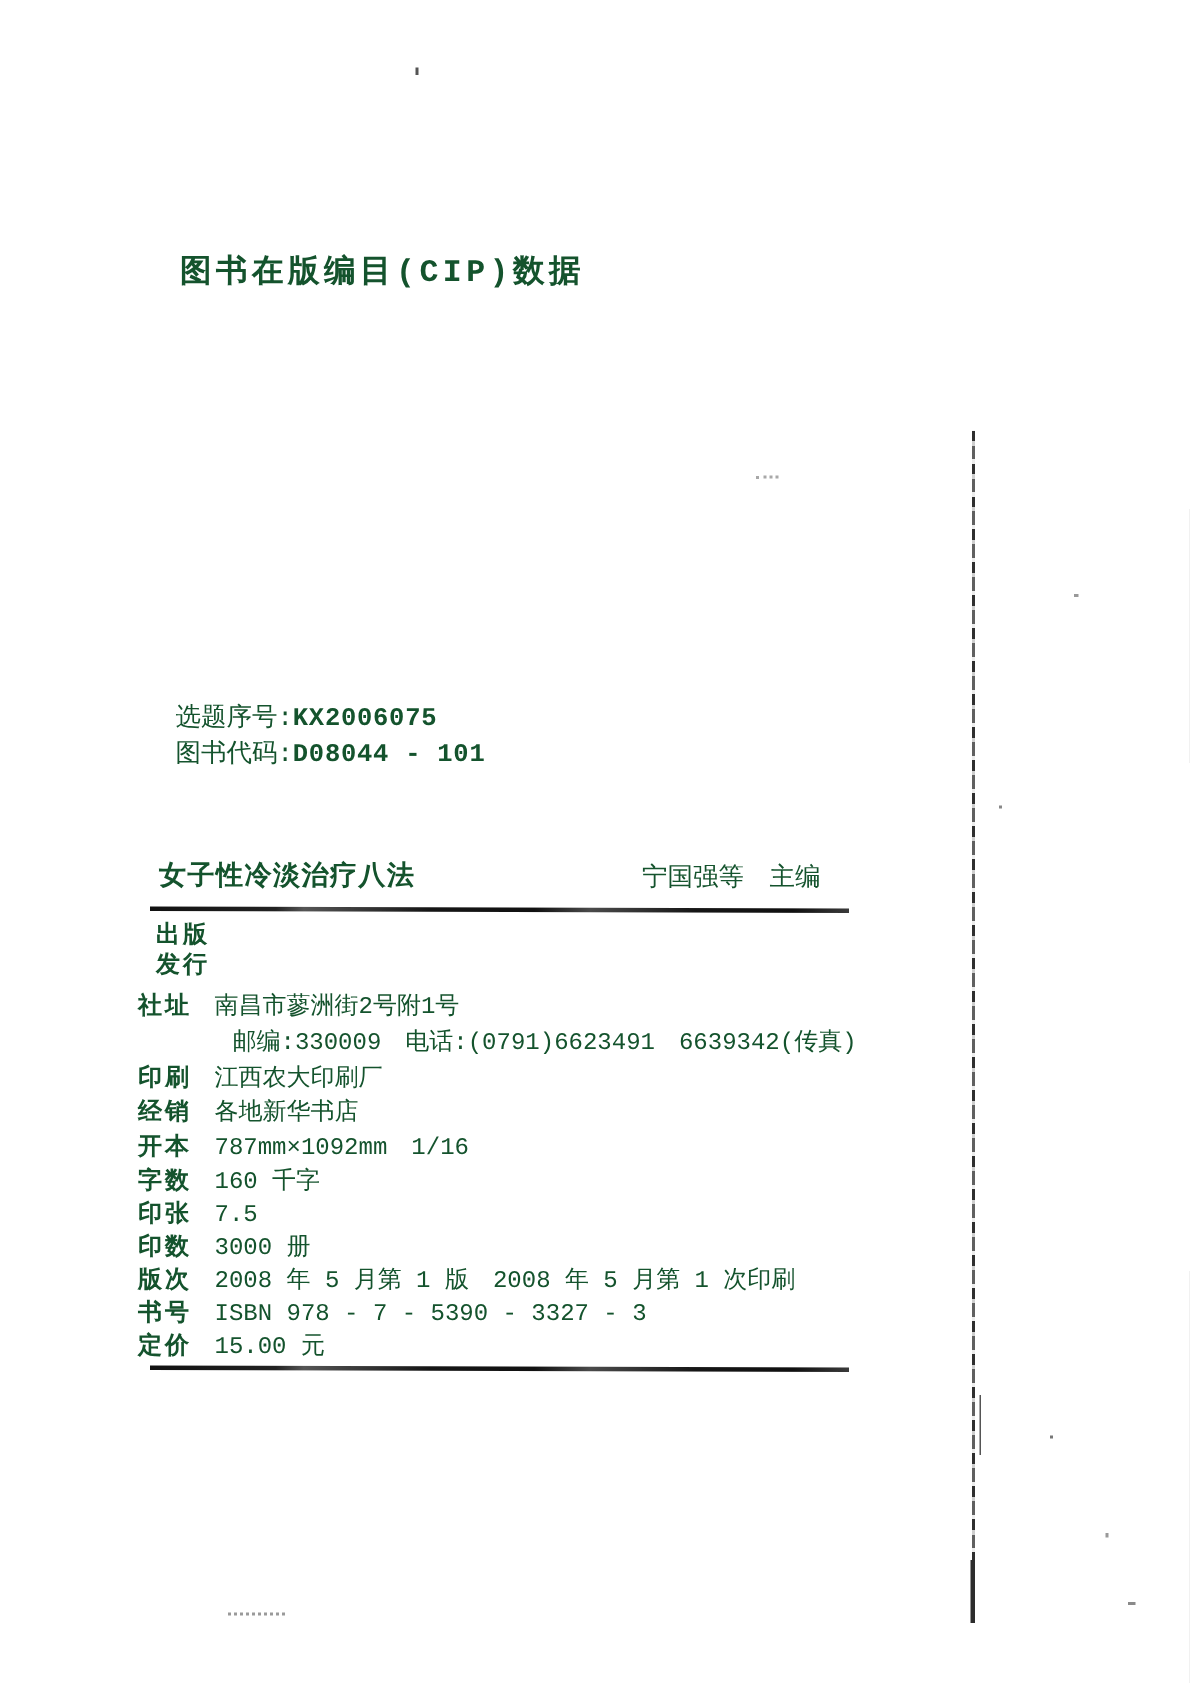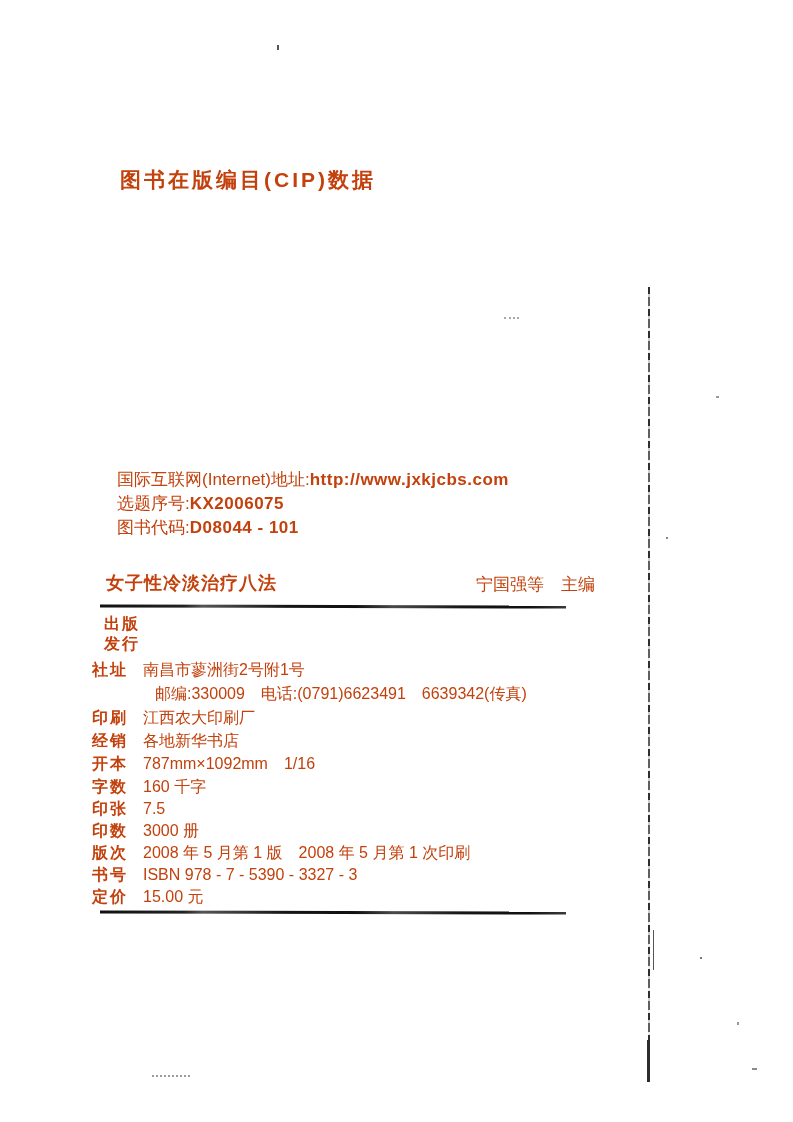--- a/index.html
+++ b/index.html
@@ -6,22 +6,22 @@
     margin: 0;
     padding: 0;
     background: #e8e8e8;
   }
   .page {
     position: relative;
     width: 793px;
     height: 1122px;
     background: #ffffff;
     overflow: hidden;
-    font-family: Liberation Sans, sans-serif;
-    color: #c2410c;
+    font-family: Liberation Mono, monospace;
+    color: #14532d;
   }
   .abs { position: absolute; }
 
   
   .cip-heading {
     left: 120px;
     top: 166px;
     font-size: 21px;
     font-weight: 700;
     letter-spacing: 3px;
@@ -55,21 +55,20 @@
     font-size: 18px;
     font-weight: 700;
     letter-spacing: 1px;
     white-space: nowrap;
   }
   .title-row-editors {
     left: 428px;
     top: 573px;
     font-size: 17px;
     white-space: nowrap;
-    margin-left: 48px;
   }
 
   .rule {
     left: 100px;
     width: 466px;
     height: 3px;
     background: linear-gradient(90deg, #111 0%, #222 18%, #555 22%, #151515 40%,
                 #111 55%, #4a4a4a 63%, #161616 78%, #101010 92%, #3a3a3a 100%);
     transform: rotate(0.15deg);
   }
@@ -125,21 +124,20 @@
 </style>
 </head>
 <body>
 
 <div class="page">
 
   <div class="abs cip-heading">图书在版编目(CIP)数据</div>
 
 
   <div class="abs meta-block">
-    <div><span>国际互联网(Internet)地址:</span><b>http://www.jxkjcbs.com</b></div>
     <div><span>选题序号:</span><b>KX2006075</b></div>
     <div><span>图书代码:</span><b>D08044 - 101</b></div>
   </div>
 
   <div class="abs title-row-title">女子性冷淡治疗八法</div>
   <div class="abs title-row-editors">宁国强等　主编</div>
 
   <div class="abs rule rule-1"></div>
 
   <div class="abs publish-label" style="top:614px">

